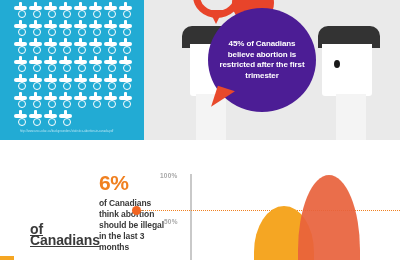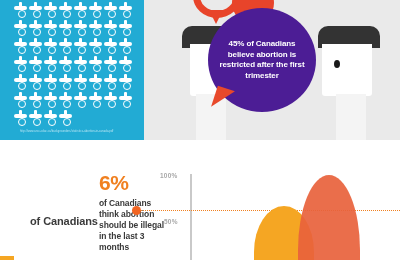--- a/index.html
+++ b/index.html
@@ -146,21 +146,21 @@
   .stat-desc{font-weight:bold;line-height:11px;letter-spacing:-.1px;}
 
   
   .block-77{left:99px;top:12px;width:72px;}
   .block-77 .stat-pct{font-size:21px;color:#F08020;}
   .block-77 .stat-desc{font-size:8.5px;color:#3A3A3A;margin-top:5px;}
 
   
   .block-58{left:30px;top:56px;width:72px;}
   .block-58 .stat-pct{font-size:21px;color:#F5A623;}
-  .block-58 .stat-desc{font-size:11px;color:#3A3A3A;margin-top:0;}
+  .block-58 .stat-desc{font-size:14px;color:#3A3A3A;margin-top:8px;text-decoration:underline;}
 
   
   .corner-square{
     position:absolute;left:0;top:96px;width:14px;height:14px;background:#F5A623;
   }
 
   
   .chart{position:absolute;left:158px;top:10px;width:242px;height:90px;}
   .axis-line{
     position:absolute;left:32px;top:4px;width:1.5px;height:86px;background:#C9C9C9;

